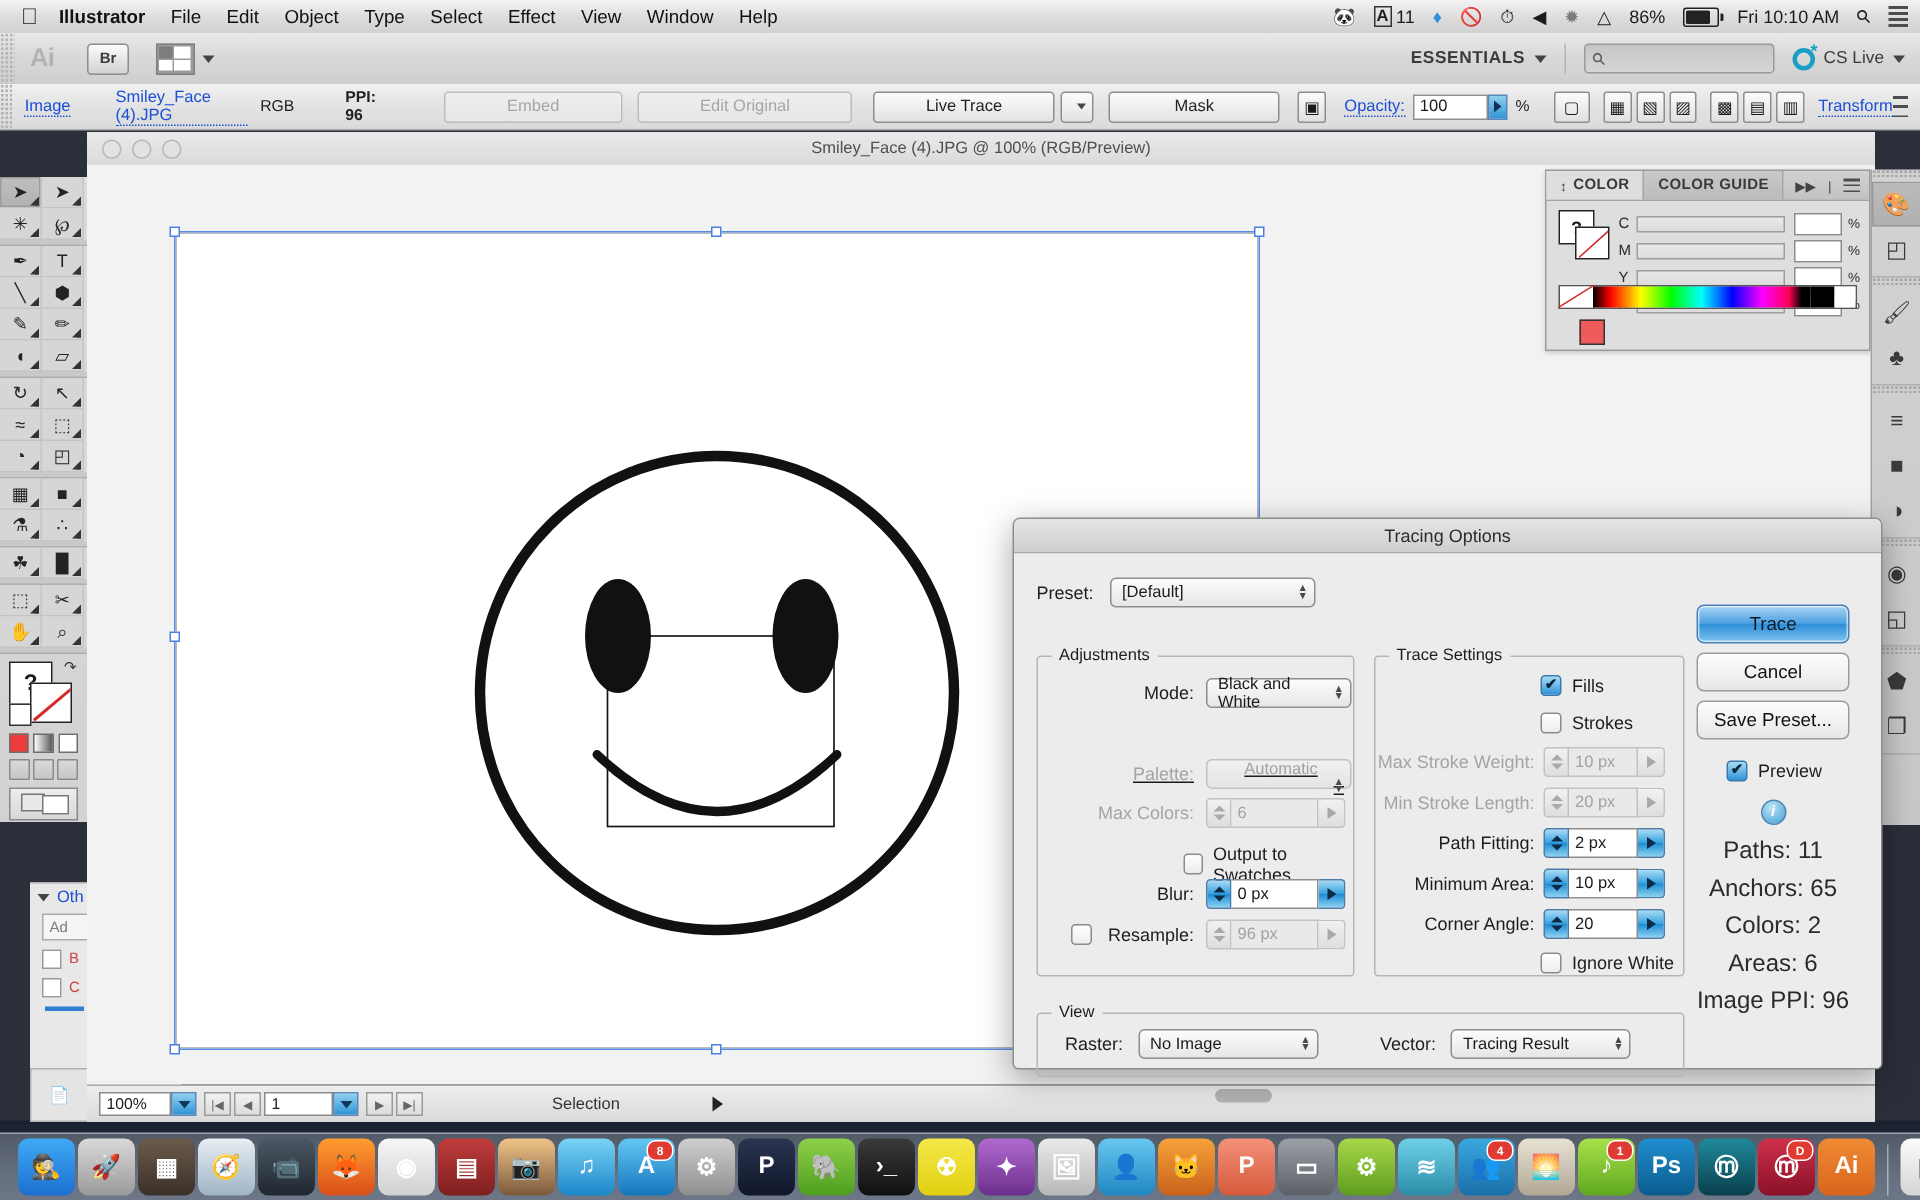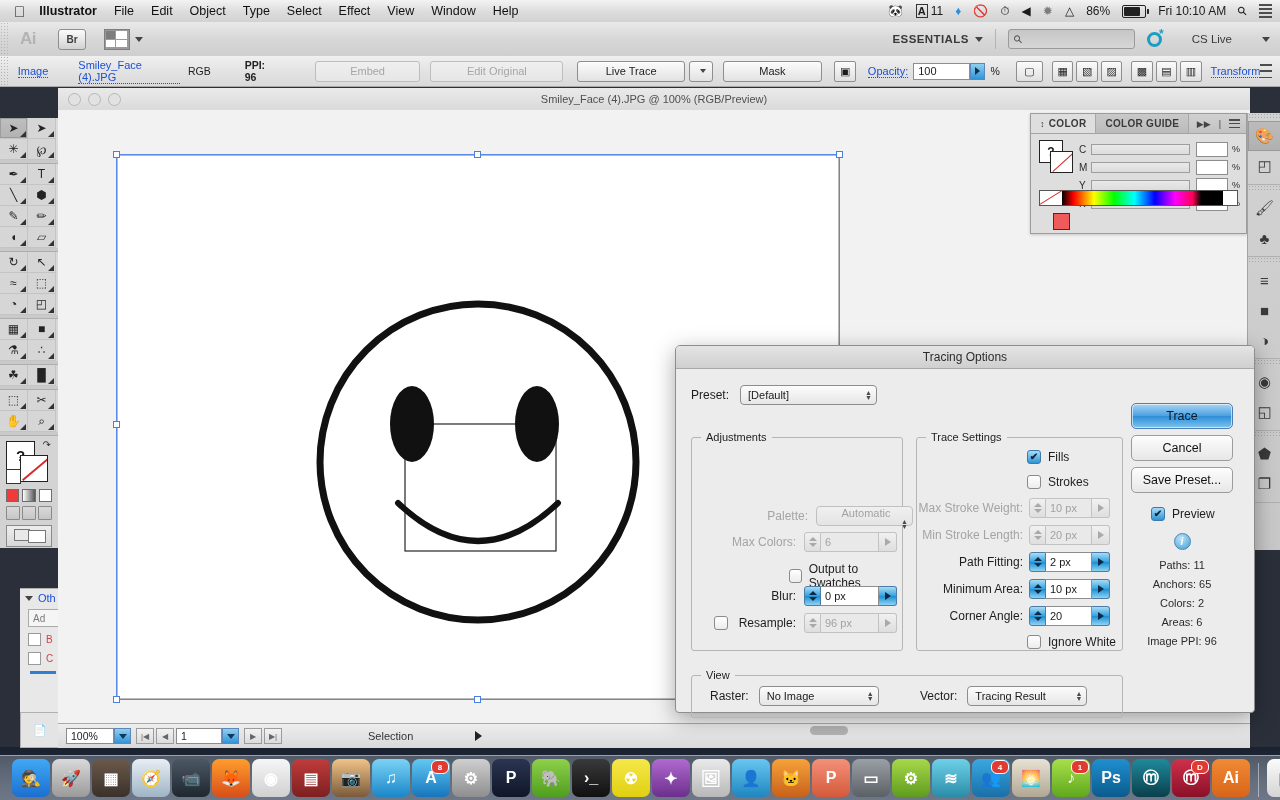--- a/index.html
+++ b/index.html
@@ -48,38 +48,38 @@
     grid-template-rows:8px 7px;gap:1px;background:#9b9b9b;padding:1px;}
   .arr-ico span{background:#fff;}
   .arr-ico span.d{background:#7d7d7d;}
   .tri{margin-left:5px;border-left:4px solid transparent;border-right:4px solid transparent;border-top:5px solid #444;}
   .appbar .right{margin-left:auto;display:flex;align-items:center;padding-right:10px;}
   .essentials{font-size:11.5px;font-weight:bold;color:#3a3a3a;letter-spacing:.4px;display:flex;align-items:center;}
   .vdiv{width:1px;height:20px;background:#b4b4b4;margin:0 12px;}
   .srchbox{width:120px;height:18px;border:1px solid #9a9a9a;border-radius:3px;
     background:linear-gradient(to bottom,#c6c6c6,#d6d6d6);display:flex;align-items:center;padding-left:5px;}
   .srchbox .mg{font-size:11px;color:#555;transform:rotate(-45deg);}
-  .cslive{display:flex;align-items:center;margin-left:12px;font-size:11.5px;color:#3a3a3a;gap:24px;}
+  .cslive{display:flex;align-items:center;margin-left:12px;font-size:11.5px;color:#3a3a3a;}
   .cso{width:15px;height:15px;border:3px solid #1c9ec4;border-radius:50%;margin-right:6px;position:relative;box-sizing:border-box;}
   .cso:after{content:"*";position:absolute;right:-5px;top:-8px;color:#1c9ec4;font-size:12px;font-weight:bold;}
 
   
   .ctrlbar{
     position:absolute;left:0;top:56px;width:1280px;height:30px;
     background:linear-gradient(to bottom,#f0f0f0 0%,#e3e3e3 50%,#dadada 100%);
     border-bottom:1px solid #a9a9a9;display:flex;align-items:center;
   }
   .cb-grip{width:10px;height:30px;background-image:radial-gradient(#b2b2b2 1px,transparent 1px);background-size:3px 3px;}
   .lbl-link{color:#1b4fd6;text-decoration:none;border-bottom:1px dotted #1b4fd6;font-size:11px;}
   .sm{font-size:10.5px;color:#222;}
   .ctrl-btn{
     height:19px;border:1px solid #8e8e8e;border-radius:3px;
     background:linear-gradient(to bottom,#fcfcfc,#e2e2e2);
     display:flex;align-items:center;justify-content:center;
-    padding:0 12px;font-size:11px;color:#222;
+    padding:0 24px;font-size:11px;color:#222;
   }
   .ctrl-btn.dis{color:#a6a6a6;border-color:#bdbdbd;background:linear-gradient(to bottom,#efefef,#e6e6e6);}
   .ctrl-btn.arrow{padding:0 4px;}
   .numbox{height:17px;width:58px;border:1px solid #8e8e8e;background:#fff;font-size:11px;
     display:flex;align-items:center;padding-left:4px;box-sizing:border-box;}
   .bluearrow{width:16px;height:17px;border:1px solid #5d87b8;box-sizing:border-box;
     background:linear-gradient(to bottom,#8fd0ef,#2f95d8);display:flex;align-items:center;justify-content:center;}
   .bluearrow:after{content:"";border-top:4px solid transparent;border-bottom:4px solid transparent;border-left:5px solid #10314f;}
   .icbtn{width:20px;height:19px;border:1px solid #8e8e8e;border-radius:2px;
     background:linear-gradient(to bottom,#fbfbfb,#e0e0e0);display:flex;align-items:center;justify-content:center;}
@@ -237,21 +237,21 @@
   .cbx.on:after{content:"\2714";color:#06243c;font-size:10px;}
   .cbx-row{display:flex;align-items:center;gap:7px;position:absolute;}
   .dbtn{width:100px;height:24px;border:1px solid #9b9b9b;border-radius:5px;
     background:linear-gradient(to bottom,#fdfdfd,#e7e7e7);display:flex;align-items:center;justify-content:center;
     font-size:12.5px;color:#111;}
   .dbtn.primary{border-color:#4c7fb5;background:linear-gradient(to bottom,#a9d4f3,#4ea1e2 48%,#2f8fd8 52%,#7ec3ef);
     box-shadow:0 0 0 1px rgba(255,255,255,.6) inset;color:#0a1c2c;}
   .info-i{width:15px;height:15px;border-radius:50%;background:radial-gradient(circle at 40% 30%,#bfe4f7,#3e9ed6);
     border:1px solid #4f86ae;color:#fff;font-size:10px;font-style:italic;font-weight:bold;
     display:flex;align-items:center;justify-content:center;}
-  .stat{font-size:11px;color:#2b2b2b;text-align:center;}
+  .stat{font-size:16px;color:#2b2b2b;text-align:center;}
 
   
   .dockwrap{position:absolute;left:0;top:755px;width:1280px;height:45px;}
   .dockbg{position:absolute;left:0;top:0;width:1280px;height:45px;
     background:linear-gradient(to bottom,rgba(205,212,222,.30) 0%,rgba(180,190,204,.45) 62%,rgba(150,160,176,.62) 100%);
     border-top:1px solid rgba(255,255,255,.35);}
   .dockrow{position:absolute;left:12px;top:4px;display:flex;align-items:flex-end;gap:2px;}
   .dki{width:38px;height:38px;border-radius:7px;display:flex;align-items:center;justify-content:center;
     font-size:16px;color:#fff;font-weight:bold;position:relative;overflow:hidden;}
   .dksep{width:1px;height:34px;background:rgba(255,255,255,.45);margin:0 6px;}
@@ -620,23 +620,33 @@
           <span class="updown">
               <i>▲</i>
               <i>▼</i>
             </span>
         </div>
       </div>
 
       <div class="fieldset" style="left:15px;top:68px;width:210px;height:212px;">
         <span class="fs-legend">Adjustments</span>
 
-
-
-        <div class="row" style="left:12px;top:68px;">
+        <div class="row" style="left:0;top:14px;width:210px;justify-content:flex-start;">
+          <span class="lbl" style="width:104px;text-align:right;">Mode:</span>
+          <div class="popup" style="width:97px;margin-left:8px;">
+            <span>Black and White</span>
+            <span class="updown">
+                <i>▲</i>
+                <i>▼</i>
+              </span>
+          </div>
+        </div>
+
+
+        <div class="row" style="left:0;top:68px;text-decoration:underline;">
           <span class="lbl dim" style="width:104px;text-align:right;">Palette:</span>
           <div class="popup dim" style="width:97px;margin-left:8px;">
             <span>Automatic</span>
             <span class="updown">
                 <i>▲</i>
                 <i>▼</i>
               </span>
           </div>
         </div>
 

